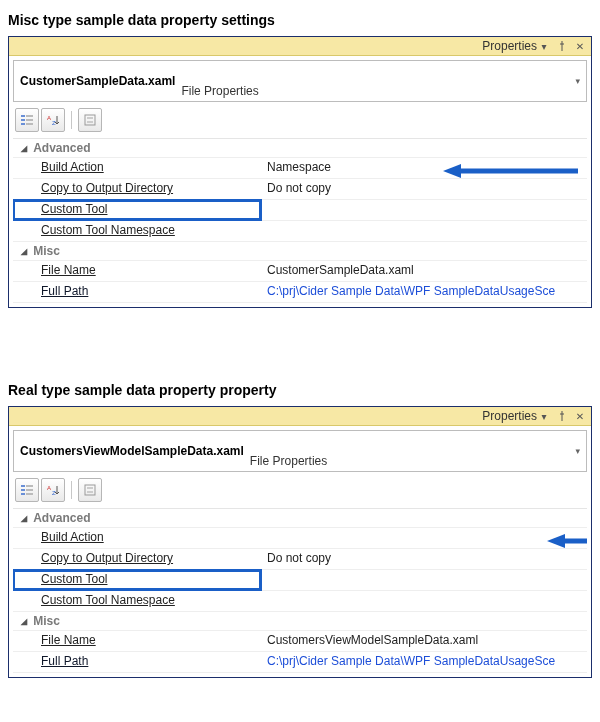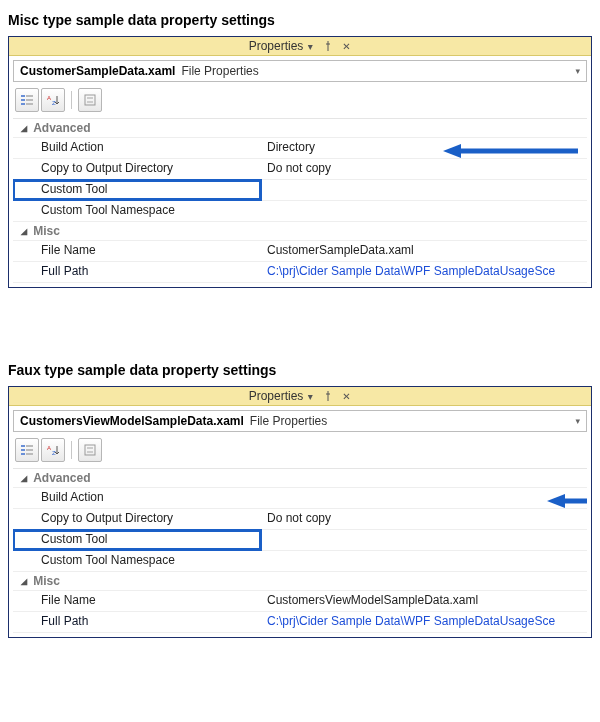--- a/index.html
+++ b/index.html
@@ -16,21 +16,21 @@
     margin: 4px 0 8px 0;
     color: #000;
   }
   .panel-wrap {
     border: 1px solid #1b2e6b;
     background: #fff;
   }
   .panel-titlebar {
     display: flex;
     align-items: center;
-    justify-content: center;
+    justify-content: flex-end;
     background: #f7e8a5;
     border-bottom: 1px solid #d9c86a;
     padding: 2px 4px 2px 6px;
     font-size: 12px;
     color: #333;
   }
   .panel-titlebar .right-icons {
     display: flex;
     gap: 4px;
     align-items: center;
@@ -51,20 +51,21 @@
     background: #fff;
     display: flex;
     align-items: center;
     gap: 6px;
   }
   .obj-header .bold {
     font-weight: bold;
   }
   .obj-header .sub {
     color: #333;
+    margin-top: 20px;
   }
   .obj-header .dropdown-caret {
     margin-left: auto;
     font-size: 9px;
     color: #666;
   }
   .toolbar {
     display: flex;
     align-items: center;
     gap: 2px;
@@ -110,20 +111,21 @@
     align-items: stretch;
     border-bottom: 1px solid #eee;
     height: 20px;
   }
   .prop-label {
     width: 220px;
     padding: 2px 0 2px 28px;
     color: #222;
     white-space: nowrap;
     overflow: hidden;
+    text-decoration: underline;
   }
   .prop-label.disabled {
     color: #0f172a;
   }
   .prop-value {
     flex: 1;
     padding: 2px 0 2px 6px;
     color: #222;
     white-space: nowrap;
     overflow: hidden;
@@ -198,21 +200,21 @@
     </span>
   </div>
 
   <div class="grid">
     <div class="cat-row">
       <span class="tri">◢</span>
       <span>Advanced</span>
     </div>
     <div class="prop-row">
       <div class="prop-label">Build Action</div>
-      <div class="prop-value">Directory</div>
+      <div class="prop-value">Namespace</div>
     </div>
     <div class="prop-row">
       <div class="prop-label">Copy to Output Directory</div>
       <div class="prop-value">Do not copy</div>
     </div>
     <div class="prop-row">
       <div class="prop-label highlight-box">Custom Tool</div>
       <div class="prop-value"></div>
     </div>
     <div class="prop-row">
@@ -234,21 +236,21 @@
 
     <svg class="arrow" style="position:absolute; top:22px; right:4px;" width="140" height="20" viewBox="0 0 140 20">
       <line x1="12" y1="10" x2="135" y2="10" stroke="#1a5fc7" stroke-width="5"></line>
       <polygon points="0,10 18,3 18,17" fill="#1a5fc7"></polygon>
     </svg>
   </div>
 </div>
 
 <div class="spacer"></div>
 
-<div class="section-title">Faux type sample data property settings</div>
+<div class="section-title">Real type sample data property property</div>
 
 <div class="panel-wrap" style="position:relative;">
   <div class="panel-titlebar">
     <span>Properties</span>
     <span class="right-icons">
       <span class="ico">▾</span>
       <span class="ico">
         <svg width="10" height="10" viewBox="0 0 10 10">
             <path d="M5 0 L5 7 M3 3 L7 3 M5 7 L5 10" stroke="#555" stroke-width="1" fill="none"></path>
           </svg>

